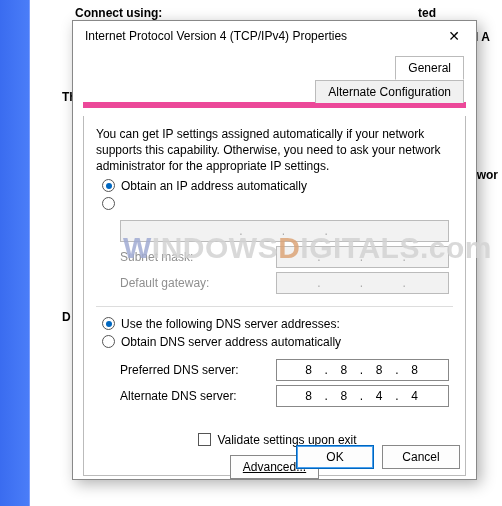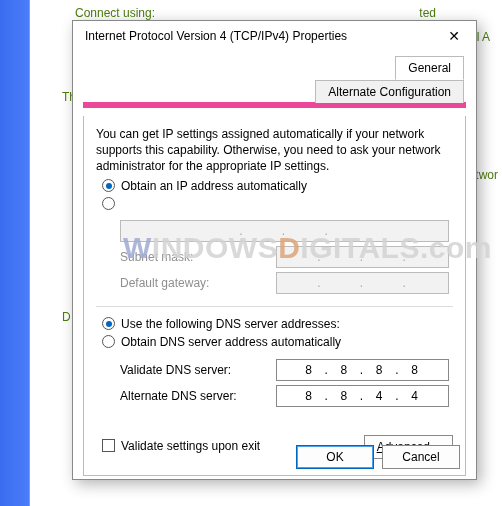--- a/index.html
+++ b/index.html
@@ -27,21 +27,22 @@
     background: linear-gradient(to right,#3a6cf0 0%, #4a7df8 100%);
     border-right: 1px solid #7a9dfd;
   }
   .bg-panel {
     position: absolute;
     left: 40px; top: 60px; width: 60px; height: 250px;
     border: 1px solid #999; background:#fff;
   }
   .bg-text {
     position: absolute;
-    color:#4d7c0f;
+    color:#000000;
+    font-weight:bold;
   }
   
   .dialog {
     position: absolute;
     left: 72px;
     top: 20px;
     width: 405px;
     height: 460px;
     background: #fff;
     border: 1px solid #888;
@@ -256,30 +257,30 @@
         <span class="radio selected"></span>
         <span class="radio-label">Use the following DNS server addresses:</span>
       </div>
       <div class="radio-row">
         <span class="radio"></span>
         <span class="radio-label">Obtain DNS server address automatically</span>
       </div>
 
       <div class="fields last">
         <div class="field-row">
-          <span class="field-label">Validate DNS server:</span>
+          <span class="field-label">Preferred DNS server:</span>
           <input class="ip-input" value="8  .  8  .  8  .  8" style="">
         </div>
         <div class="field-row">
           <span class="field-label">Alternate DNS server:</span>
           <input class="ip-input" value="8  .  8  .  4  .  4" style="">
         </div>
       </div>
 
-      <div style="display:flex; align-items:center; justify-content:space-between;">
+      <div style="display:flex; align-items:center; justify-content:space-between;flex-direction:column;">
         <div class="check-row">
           <span class="checkbox"></span>
           <span>Validate settings upon exit</span>
         </div>
         <div class="adv-row">
           <div class="btn">
               <span>Advanced...</span>
             </div>
         </div>
       </div>

